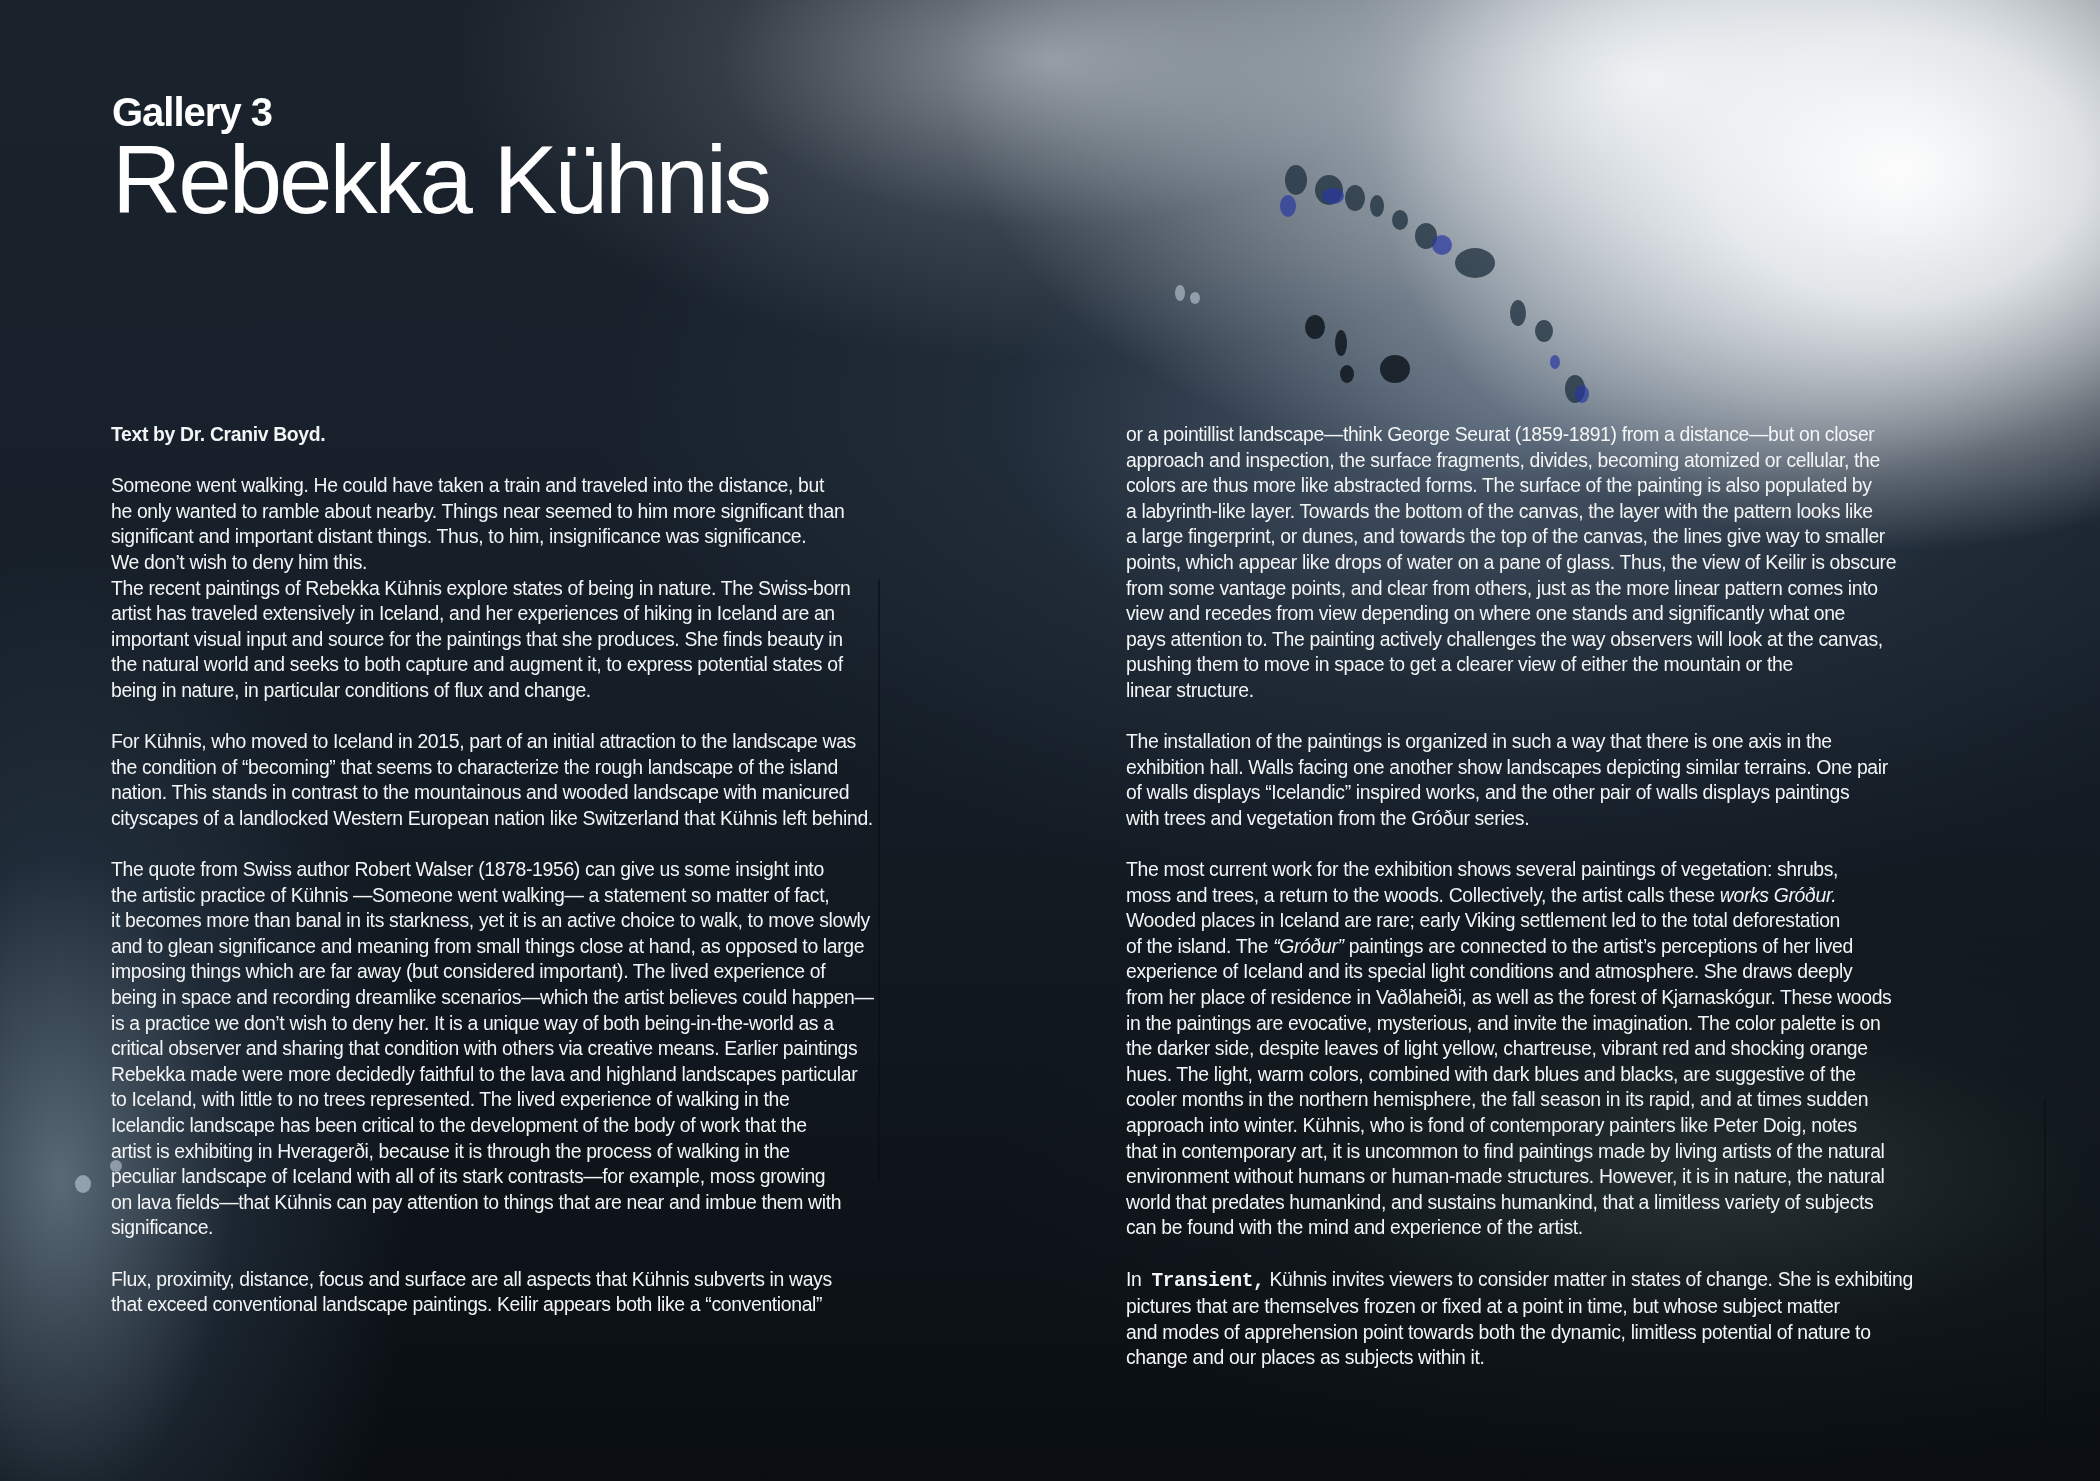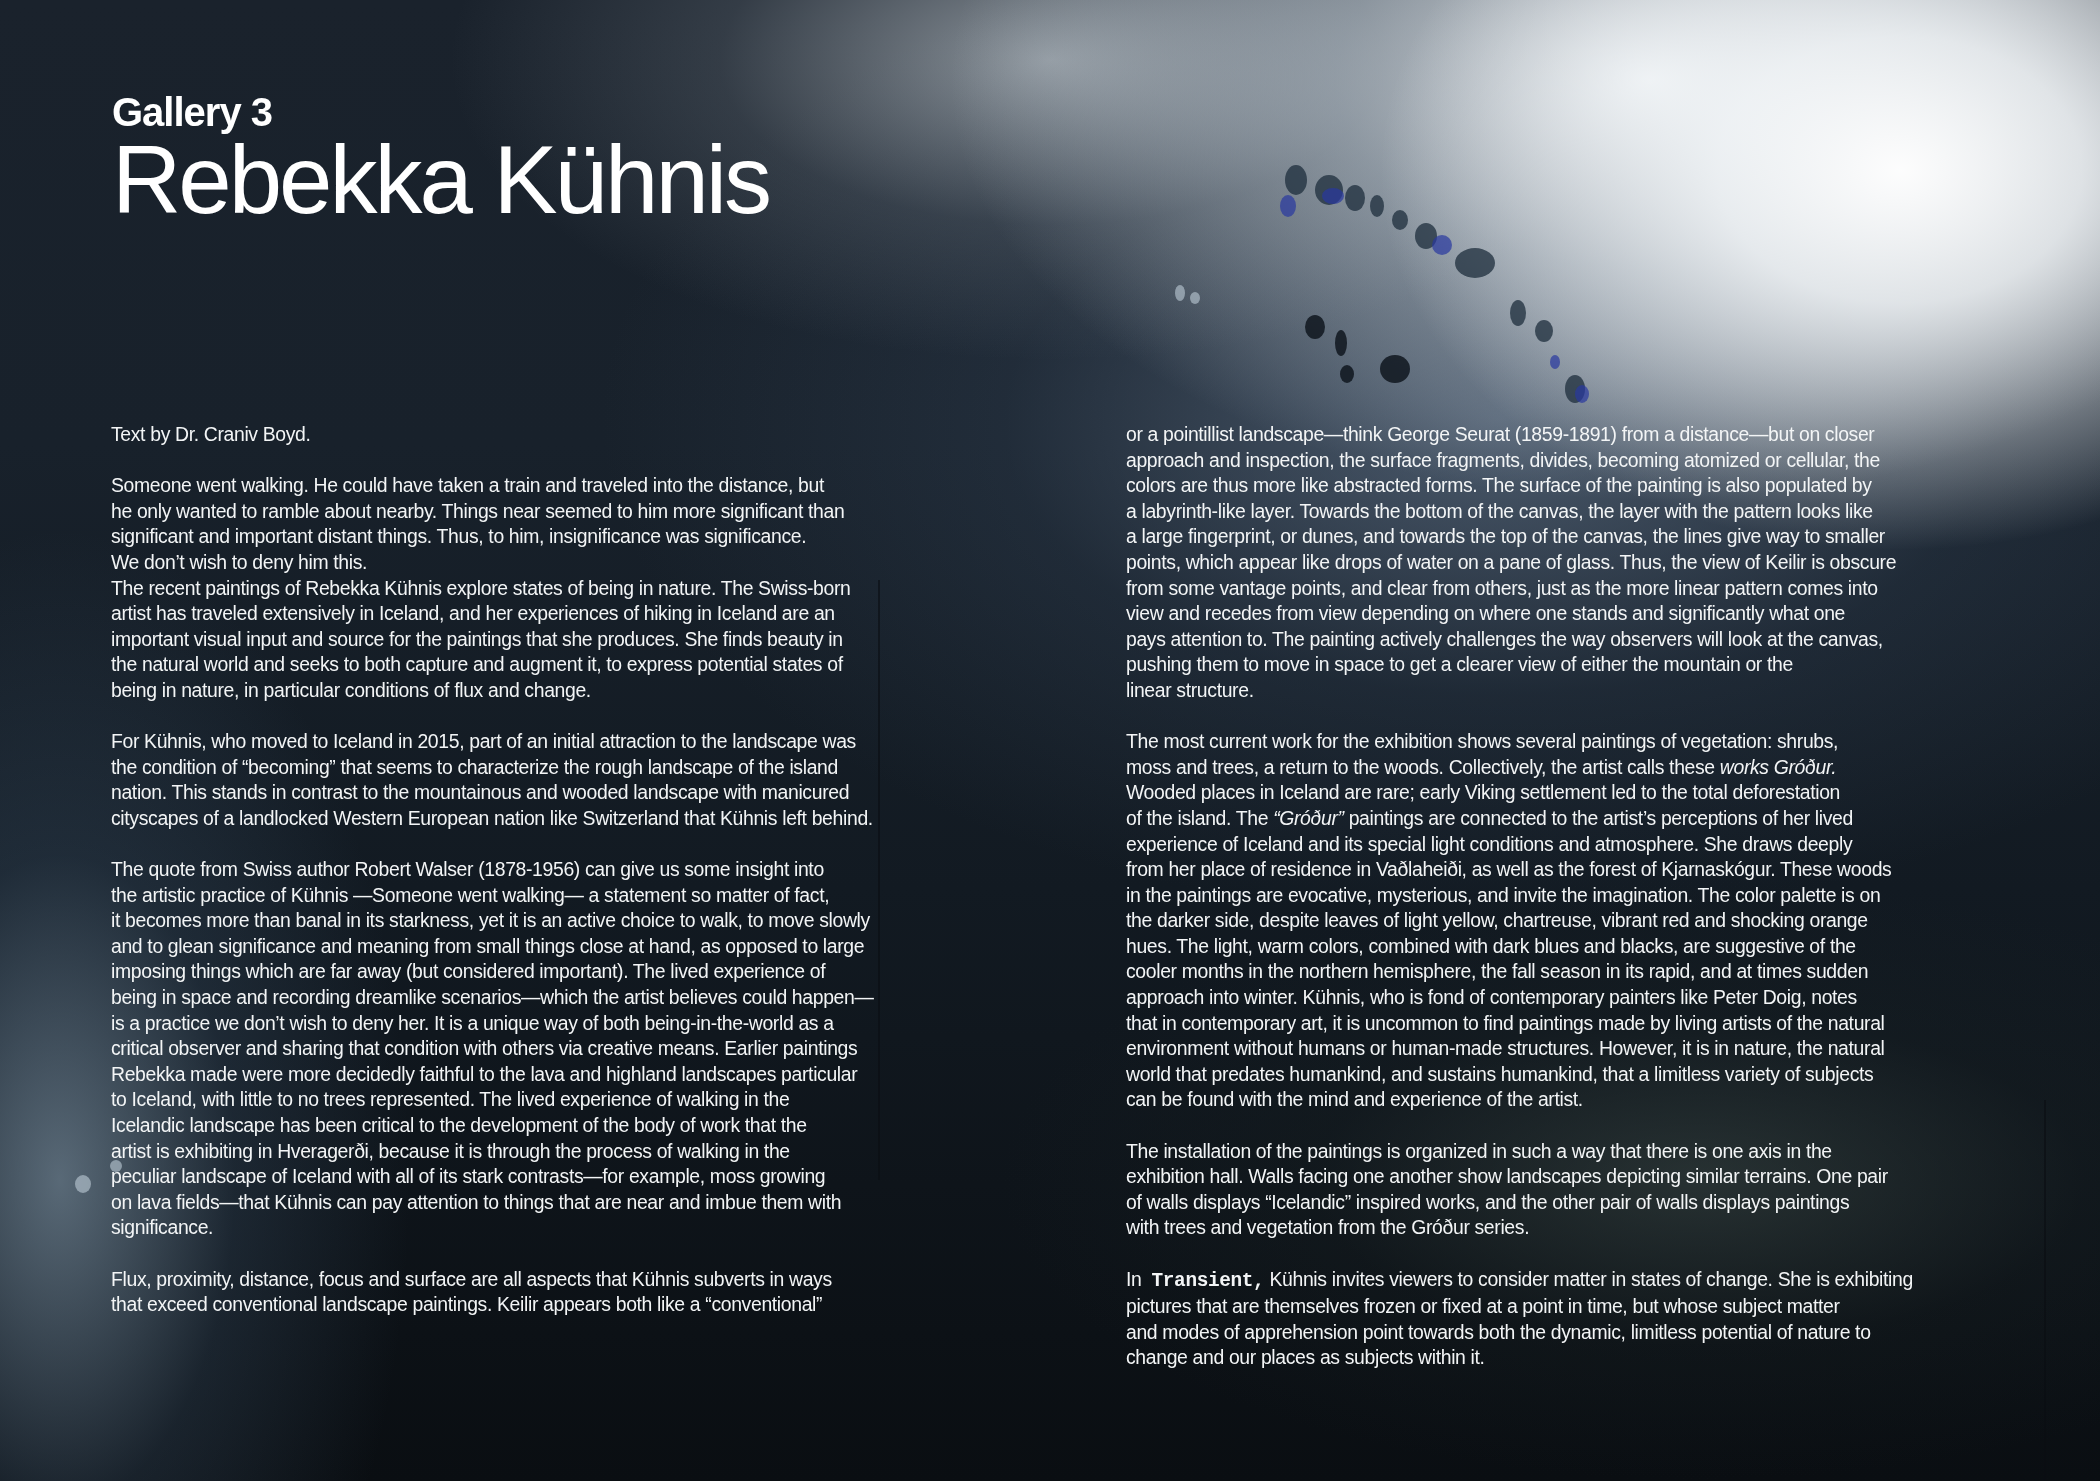--- a/index.html
+++ b/index.html
@@ -83,21 +83,21 @@
       color: #f3f5f6;
     }
     .col-left { left: 111px; width: 900px; }
     .col-right { left: 1126px; width: 900px; }
 
     .column p {
       margin: 0 0 25.6px 0;
       white-space: pre-line;
     }
     .byline {
-      font-weight: 400;
+      font-weight: 700;
     }
     .epigraph {
       margin-bottom: 0 !important;
     }
     .epigraph-source {
       font-weight: 700;
     }
     em.inline-ital { font-style: italic; }
     strong.inline-bold { font-weight: 700; font-family: Liberation Mono, monospace; }
   </style>
@@ -180,38 +180,38 @@
 approach and inspection, the surface fragments, divides, becoming atomized or cellular, the
 colors are thus more like abstracted forms. The surface of the painting is also populated by
 a labyrinth-like layer. Towards the bottom of the canvas, the layer with the pattern looks like
 a large fingerprint, or dunes, and towards the top of the canvas, the lines give way to smaller
 points, which appear like drops of water on a pane of glass. Thus, the view of Keilir is obscure
 from some vantage points, and clear from others, just as the more linear pattern comes into
 view and recedes from view depending on where one stands and significantly what one
 pays attention to. The painting actively challenges the way observers will look at the canvas,
 pushing them to move in space to get a clearer view of either the mountain or the
 linear structure.</p>
+    <p>The installation of the paintings is organized in such a way that there is one axis in the
+exhibition hall. Walls facing one another show landscapes depicting similar terrains. One pair
+of walls displays “Icelandic” inspired works, and the other pair of walls displays paintings
+with trees and vegetation from the Gróður series.</p>
     <p><span>The most current work for the exhibition shows several paintings of vegetation: shrubs,
 moss and trees, a return to the woods. Collectively, the artist calls these </span><em class="inline-ital">works Gróður.</em><span>
 Wooded places in Iceland are rare; early Viking settlement led to the total deforestation
 of the island. The </span><em class="inline-ital">“Gróður”</em><span> paintings are connected to the artist’s perceptions of her lived
 experience of Iceland and its special light conditions and atmosphere. She draws deeply
 from her place of residence in Vaðlaheiði, as well as the forest of Kjarnaskógur. These woods
 in the paintings are evocative, mysterious, and invite the imagination. The color palette is on
 the darker side, despite leaves of light yellow, chartreuse, vibrant red and shocking orange
 hues. The light, warm colors, combined with dark blues and blacks, are suggestive of the
 cooler months in the northern hemisphere, the fall season in its rapid, and at times sudden
 approach into winter. Kühnis, who is fond of contemporary painters like Peter Doig, notes
 that in contemporary art, it is uncommon to find paintings made by living artists of the natural
 environment without humans or human-made structures. However, it is in nature, the natural
 world that predates humankind, and sustains humankind, that a limitless variety of subjects
 can be found with the mind and experience of the artist.</span></p>
-    <p>The installation of the paintings is organized in such a way that there is one axis in the
-exhibition hall. Walls facing one another show landscapes depicting similar terrains. One pair
-of walls displays “Icelandic” inspired works, and the other pair of walls displays paintings
-with trees and vegetation from the Gróður series.</p>
     <p><span style="white-space:pre;">In  </span><strong class="inline-bold">Transient,</strong><span> Kühnis invites viewers to consider matter in states of change. She is exhibiting
 pictures that are themselves frozen or fixed at a point in time, but whose subject matter
 and modes of apprehension point towards both the dynamic, limitless potential of nature to
 change and our places as subjects within it.</span></p>
   </section>
 
 </div>
 
 </body></html>

